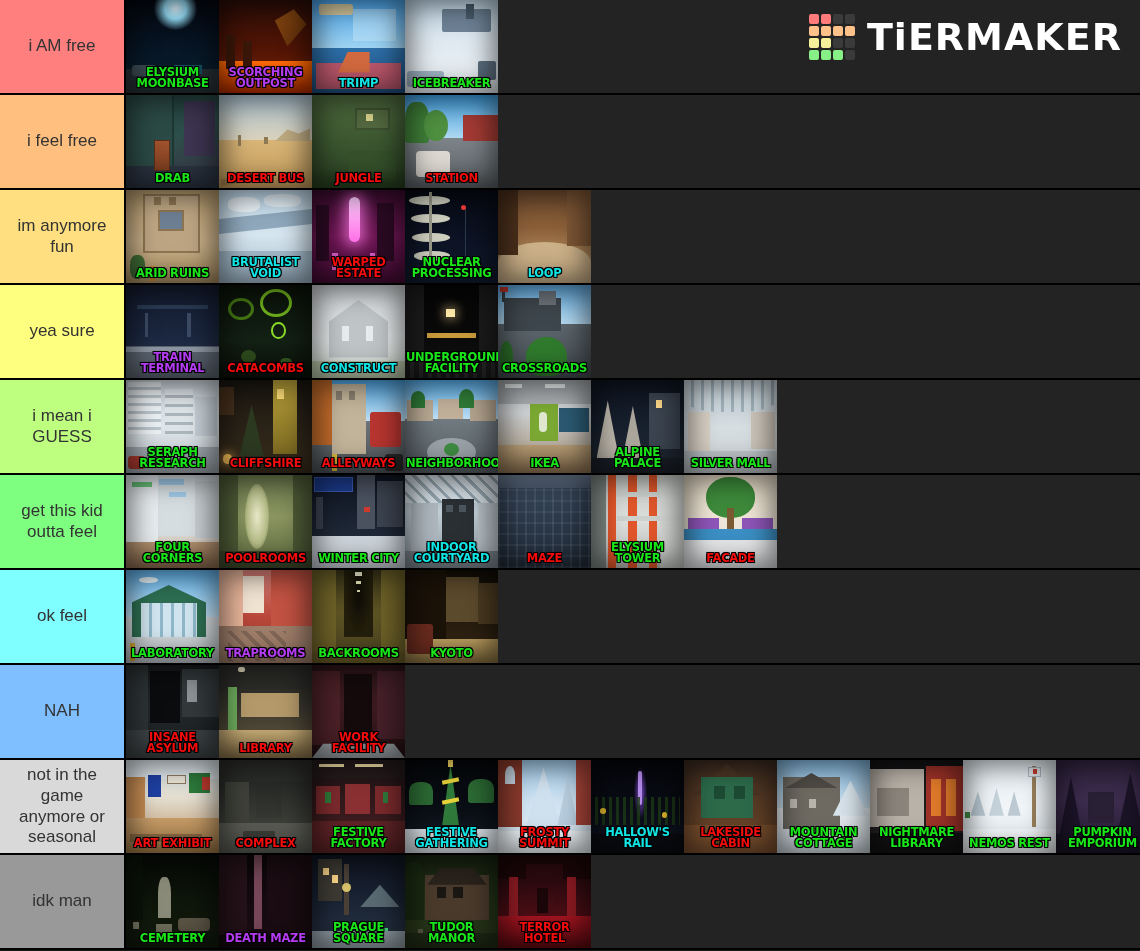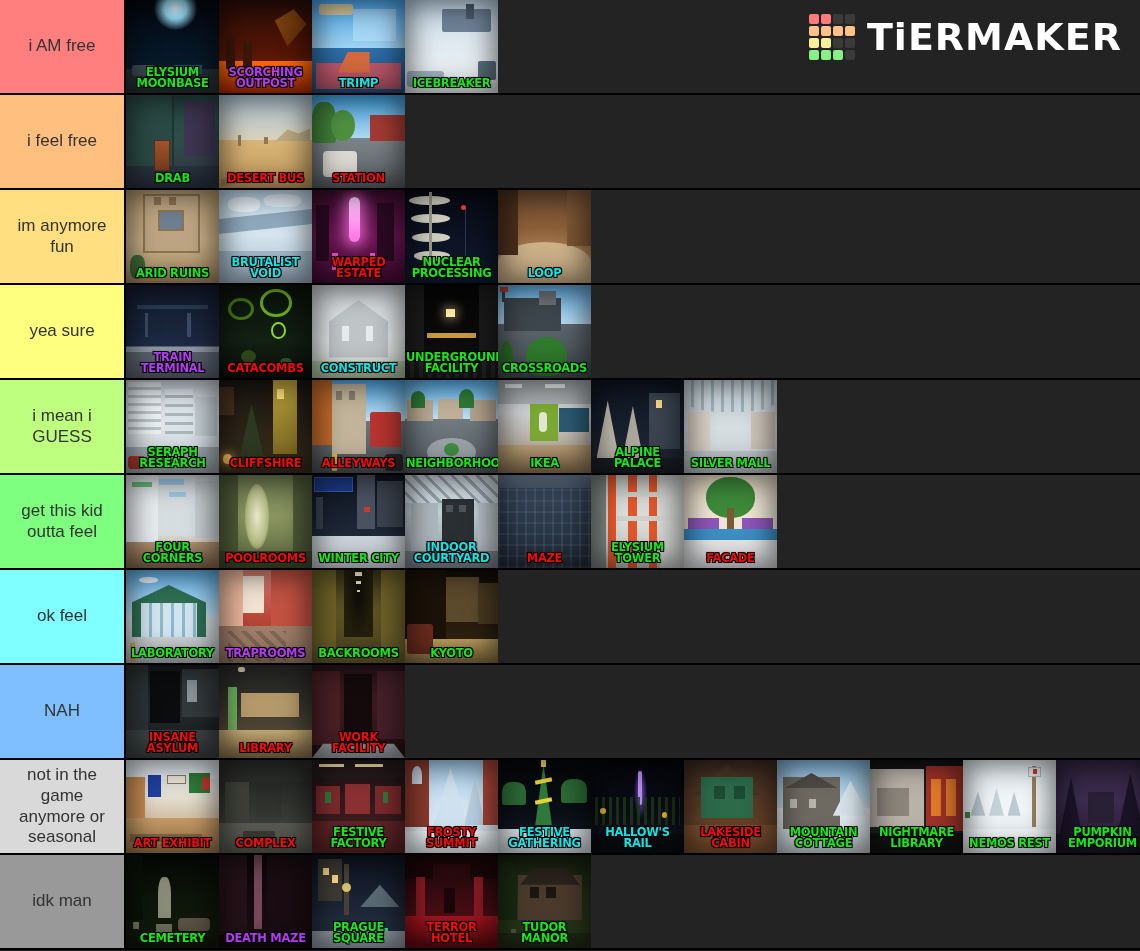--- a/index.html
+++ b/index.html
@@ -195,20 +195,31 @@
               <div class="blk" style="left:60%;top:34%;width:38%;height:16%;background:#bca980;clip-path:polygon(0 100%,36% 20%,68% 46%,100% 12%,100% 100%)"></div>
               <div class="blk" style="left:20%;top:43%;width:4%;height:12%;background:#8d7a55"></div>
               <div class="blk" style="left:48%;top:45%;width:5%;height:8%;background:#8d7a55"></div>
               <div class="blk" style="left:2%;bottom:6%;width:38%;height:6%;background:rgba(150,120,70,.5);transform:rotate(-8deg)"></div>
               <div class="vig"></div>
             </div>
             <div class="item-label lbl-red">DESERT BUS</div>
           </div>
           <div class="tier-item">
             <div class="thumb">
+              <div class="blk" style="inset:0;background:linear-gradient(180deg,#4f6b3e 0%,#3c5730 50%,#2a4022 100%)"></div>
+              <div class="blk" style="left:46%;top:14%;width:38%;height:24%;background:#52673f;border:2px solid #3d5030"></div>
+              <div class="blk" style="left:58%;top:20%;width:8%;height:8%;background:#d6cf8a"></div>
+              <div class="blk" style="left:40%;bottom:6%;width:50%;height:34%;background:#35502a"></div>
+              <div class="blk" style="left:0;bottom:0;width:100%;height:18%;background:linear-gradient(180deg,rgba(40,70,30,.2),#27401f)"></div>
+              <div class="vig"></div>
+            </div>
+            <div class="item-label lbl-red">JUNGLE</div>
+          </div>
+          <div class="tier-item">
+            <div class="thumb">
               <div class="sky" style="height:46%;background:linear-gradient(180deg,#3f9fe0,#aed8f2)"></div>
               <div class="ground" style="height:54%;background:linear-gradient(180deg,#7d8489,#5c6266)"></div>
               <div class="blk" style="left:0;top:8%;width:26%;height:44%;background:#3f7f38;border-radius:40% 40% 10% 10%"></div>
               <div class="blk" style="left:20%;top:16%;width:26%;height:34%;background:#4e9040;border-radius:50%"></div>
               <div class="blk" style="left:62%;top:22%;width:38%;height:28%;background:#a33a33"></div>
               <div class="blk" style="left:12%;bottom:12%;width:36%;height:28%;background:#ddd9d2;border-radius:4px"></div>
               <div class="vig"></div>
             </div>
             <div class="item-label lbl-red">STATION</div>
           </div>
@@ -670,44 +681,44 @@
               <div class="blk" style="left:68%;top:28%;width:28%;height:30%;background:#7c2a2c"></div>
               <div class="blk" style="left:14%;top:34%;width:6%;height:12%;background:#2f7a3a"></div>
               <div class="blk" style="left:76%;top:34%;width:6%;height:12%;background:#2f7a3a"></div>
               <div class="blk" style="left:0;bottom:0;width:100%;height:34%;background:#5e2326"></div>
               <div class="vig"></div>
             </div>
             <div class="item-label lbl-green">FESTIVE FACTORY</div>
           </div>
           <div class="tier-item">
             <div class="thumb">
-              <div class="blk" style="inset:0;background:linear-gradient(180deg,#9fc6e4 0%,#cfe3f2 45%,#eaf2f8 100%)"></div>
-              <div class="blk" style="left:0;top:0;width:26%;height:72%;background:#8a3a2c"></div>
-              <div class="blk" style="left:8%;top:6%;width:10%;height:20%;background:#c9d8e6;border-radius:50% 50% 0 0"></div>
-              <div class="blk" style="left:30%;top:8%;width:38%;height:64%;background:#cfe0ee;clip-path:polygon(50% 0,100% 100%,0 100%)"></div>
-              <div class="blk" style="left:64%;top:18%;width:22%;height:52%;background:#b9cfe0;clip-path:polygon(50% 0,100% 100%,0 100%)"></div>
-              <div class="blk" style="left:84%;top:0;width:16%;height:70%;background:#a84438"></div>
-              <div class="blk" style="left:0;bottom:0;width:100%;height:24%;background:#f0f6fa"></div>
-              <div class="vig"></div>
-            </div>
-            <div class="item-label lbl-red">FROSTY SUMMIT</div>
-          </div>
-          <div class="tier-item">
-            <div class="thumb">
               <div class="blk" style="inset:0;background:linear-gradient(180deg,#05070a 0%,#0a0f16 55%,#16202a 100%)"></div>
               <div class="blk" style="left:40%;top:4%;width:18%;height:66%;background:#2f7a3a;clip-path:polygon(50% 0,100% 100%,0 100%)"></div>
               <div class="blk" style="left:46%;top:0;width:6%;height:8%;background:#ffe066"></div>
               <div class="blk" style="left:40%;top:20%;width:18%;height:4%;background:#e8d23a;transform:rotate(-12deg)"></div>
               <div class="blk" style="left:40%;top:42%;width:18%;height:4%;background:#e8d23a;transform:rotate(-12deg)"></div>
               <div class="blk" style="left:4%;top:24%;width:26%;height:24%;background:#2c6a34;border-radius:40% 40% 10% 10%"></div>
               <div class="blk" style="left:68%;top:20%;width:28%;height:26%;background:#2c6a34;border-radius:40% 40% 10% 10%"></div>
               <div class="blk" style="left:0;bottom:0;width:100%;height:26%;background:#dfe6ec"></div>
               <div class="vig"></div>
             </div>
             <div class="item-label lbl-cyan">FESTIVE GATHERING</div>
+          </div>
+          <div class="tier-item">
+            <div class="thumb">
+              <div class="blk" style="inset:0;background:linear-gradient(180deg,#9fc6e4 0%,#cfe3f2 45%,#eaf2f8 100%)"></div>
+              <div class="blk" style="left:0;top:0;width:26%;height:72%;background:#8a3a2c"></div>
+              <div class="blk" style="left:8%;top:6%;width:10%;height:20%;background:#c9d8e6;border-radius:50% 50% 0 0"></div>
+              <div class="blk" style="left:30%;top:8%;width:38%;height:64%;background:#cfe0ee;clip-path:polygon(50% 0,100% 100%,0 100%)"></div>
+              <div class="blk" style="left:64%;top:18%;width:22%;height:52%;background:#b9cfe0;clip-path:polygon(50% 0,100% 100%,0 100%)"></div>
+              <div class="blk" style="left:84%;top:0;width:16%;height:70%;background:#a84438"></div>
+              <div class="blk" style="left:0;bottom:0;width:100%;height:24%;background:#f0f6fa"></div>
+              <div class="vig"></div>
+            </div>
+            <div class="item-label lbl-red">FROSTY SUMMIT</div>
           </div>
           <div class="tier-item">
             <div class="thumb">
               <div class="blk" style="inset:0;background:linear-gradient(180deg,#05060b 0%,#0a0d16 55%,#121626 100%)"></div>
               <div class="blk" style="left:46%;top:8%;width:14%;height:54%;background:radial-gradient(ellipse,#7f4ad6 0%,rgba(90,40,160,0) 72%)"></div>
               <div class="blk" style="left:50%;top:12%;width:5%;height:36%;background:#b48ce8;border-radius:3px"></div>
               <div class="blk" style="left:4%;top:40%;width:92%;height:30%;background:repeating-linear-gradient(90deg,#1d3a16 0 3px,transparent 3px 7px);opacity:.8"></div>
               <div class="blk" style="left:10%;top:52%;width:6%;height:6%;background:#d8b02a;border-radius:50%"></div>
               <div class="blk" style="left:76%;top:56%;width:6%;height:6%;background:#d8b02a;border-radius:50%"></div>
               <div class="blk" style="left:0;bottom:0;width:100%;height:20%;background:#0a0c12"></div>
@@ -820,41 +831,41 @@
               <div class="blk" style="left:46%;bottom:16%;width:8%;height:6%;background:#4a9ae0"></div>
               <div class="blk" style="left:60%;bottom:16%;width:8%;height:6%;background:#e04a9a"></div>
               <div class="blk" style="left:74%;bottom:16%;width:8%;height:6%;background:#4ae08a"></div>
               <div class="blk" style="left:0;bottom:0;width:100%;height:18%;background:#93a0a8"></div>
               <div class="vig"></div>
             </div>
             <div class="item-label lbl-green">PRAGUE SQUARE</div>
           </div>
           <div class="tier-item">
             <div class="thumb">
-              <div class="blk" style="inset:0;background:linear-gradient(180deg,#140608 0%,#3a0c12 45%,#6a1018 100%)"></div>
-              <div class="blk" style="left:0;top:0;width:100%;height:26%;background:#1b0608"></div>
-              <div class="blk" style="left:30%;top:10%;width:40%;height:16%;background:#2a0a0e"></div>
-              <div class="blk" style="left:12%;top:24%;width:10%;height:42%;background:#8a1a22"></div>
-              <div class="blk" style="left:74%;top:24%;width:10%;height:42%;background:#8a1a22"></div>
-              <div class="blk" style="left:42%;top:36%;width:12%;height:26%;background:#1a0608"></div>
-              <div class="blk" style="left:0;bottom:0;width:100%;height:34%;background:linear-gradient(180deg,#a01420,#5c0a10)"></div>
-              <div class="vig"></div>
-            </div>
-            <div class="item-label lbl-red">TERROR HOTEL</div>
-          </div>
-          <div class="tier-item">
-            <div class="thumb">
               <div class="blk" style="inset:0;background:linear-gradient(180deg,#16200f 0%,#213016 45%,#2b3a1c 100%)"></div>
               <div class="blk" style="left:22%;top:22%;width:68%;height:48%;background:#4a3a2c"></div>
               <div class="blk" style="left:18%;top:14%;width:76%;height:18%;background:#2a231c;clip-path:polygon(8% 100%,26% 0,74% 0,92% 100%)"></div>
               <div class="blk" style="left:34%;top:34%;width:10%;height:12%;background:#1a1612"></div>
               <div class="blk" style="left:52%;top:34%;width:10%;height:12%;background:#1a1612"></div>
               <div class="blk" style="left:0;top:8%;width:20%;height:62%;background:#1a2a12;border-radius:40% 40% 0 0"></div>
               <div class="blk" style="left:14%;bottom:10%;width:5%;height:10%;background:#5a5a4a"></div>
               <div class="blk" style="left:0;bottom:0;width:100%;height:16%;background:#202c16"></div>
               <div class="vig"></div>
             </div>
             <div class="item-label lbl-green">TUDOR MANOR</div>
           </div>
+          <div class="tier-item">
+            <div class="thumb">
+              <div class="blk" style="inset:0;background:linear-gradient(180deg,#140608 0%,#3a0c12 45%,#6a1018 100%)"></div>
+              <div class="blk" style="left:0;top:0;width:100%;height:26%;background:#1b0608"></div>
+              <div class="blk" style="left:30%;top:10%;width:40%;height:16%;background:#2a0a0e"></div>
+              <div class="blk" style="left:12%;top:24%;width:10%;height:42%;background:#8a1a22"></div>
+              <div class="blk" style="left:74%;top:24%;width:10%;height:42%;background:#8a1a22"></div>
+              <div class="blk" style="left:42%;top:36%;width:12%;height:26%;background:#1a0608"></div>
+              <div class="blk" style="left:0;bottom:0;width:100%;height:34%;background:linear-gradient(180deg,#a01420,#5c0a10)"></div>
+              <div class="vig"></div>
+            </div>
+            <div class="item-label lbl-red">TERROR HOTEL</div>
+          </div>
         </div>
       </div>
     </div>
 </div>
 
 </body></html>

